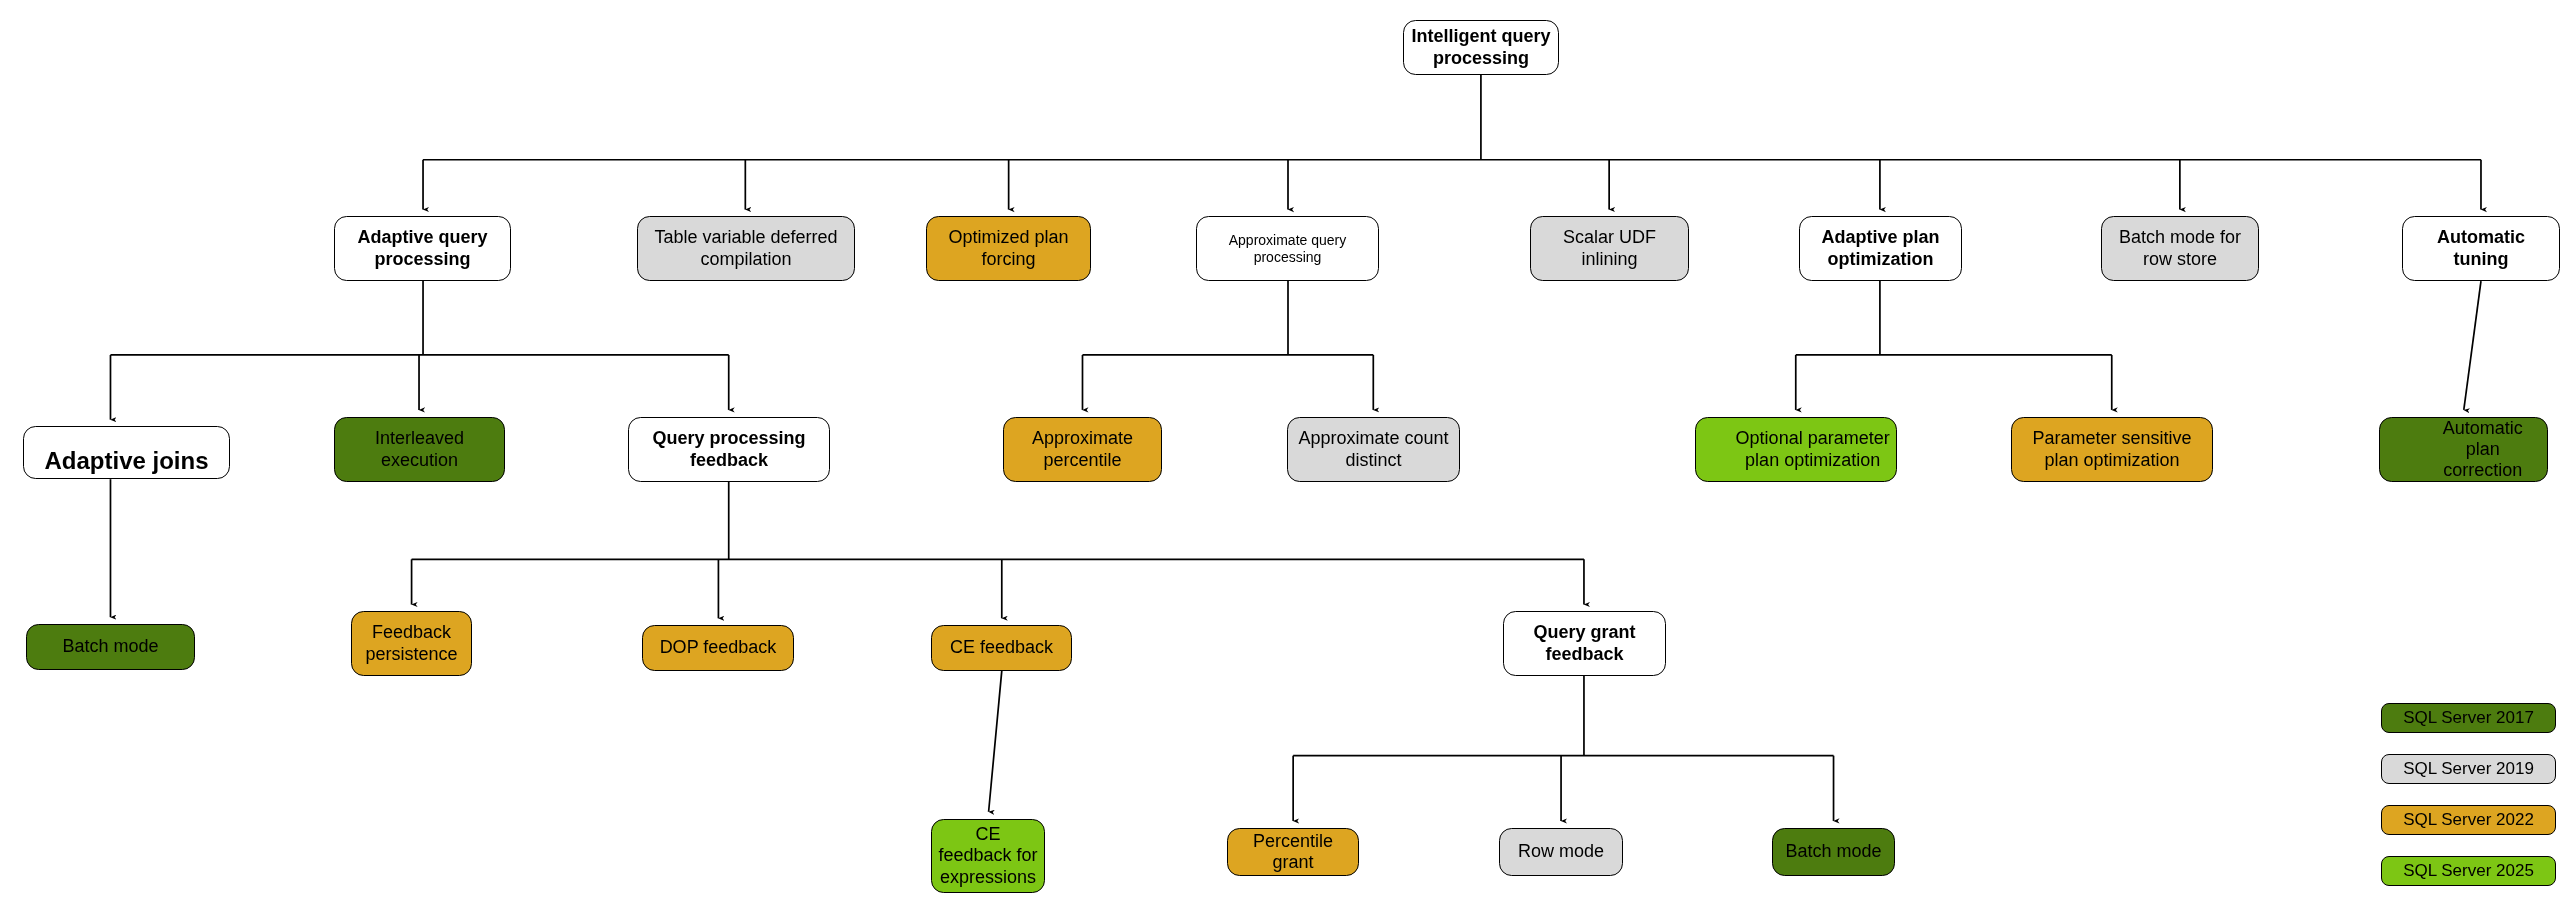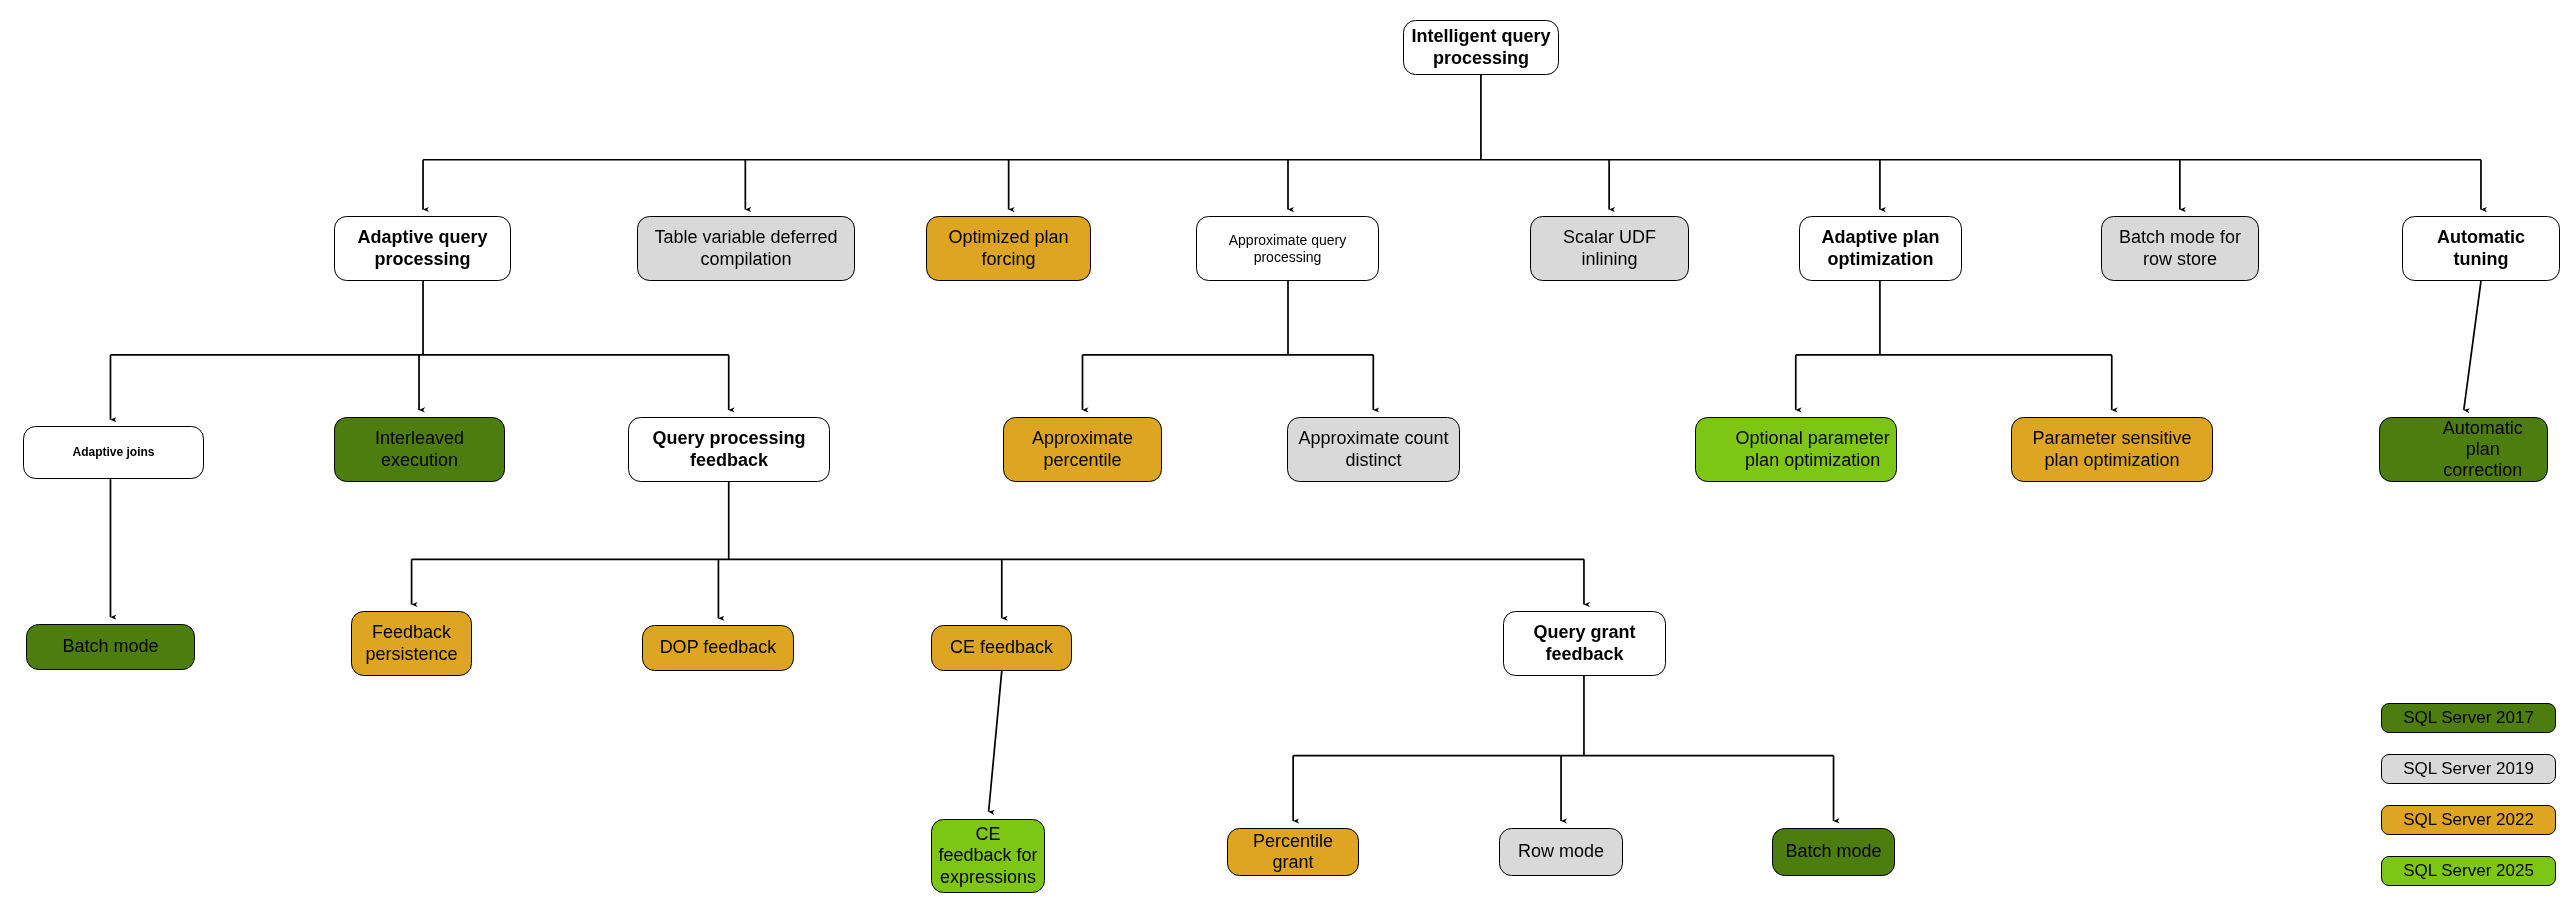--- a/index.html
+++ b/index.html
@@ -108,21 +108,21 @@
       </div>
       <div class="node fill-white" style="left: 1799px; top: 216px; width: 163px; height: 65px; font-size: 18px; font-weight: 700;">
         <span class="lbl">Adaptive plan optimization</span>
       </div>
       <div class="node fill-gray" style="left: 2101px; top: 216px; width: 158px; height: 65px; font-size: 18px; font-weight: 400;">
         <span class="lbl">Batch mode for row store</span>
       </div>
       <div class="node fill-white" style="left: 2402px; top: 216px; width: 158px; height: 65px; font-size: 18px; font-weight: 700;">
         <span class="lbl">Automatic tuning</span>
       </div>
-      <div class="node fill-white" style="left: 23px; top: 426px; width: 181px; height: 53px; font-size: 12px; font-weight: 700;">
+      <div class="node fill-white" style="left: 23px; top: 426px; width: 207px; height: 53px; font-size: 24px; font-weight: 700; align-items: flex-end;">
         <span class="lbl">Adaptive joins</span>
       </div>
       <div class="node fill-blue" style="left: 334px; top: 417px; width: 171px; height: 65px; font-size: 18px; font-weight: 400;">
         <span class="lbl">Interleaved execution</span>
       </div>
       <div class="node fill-white" style="left: 628px; top: 417px; width: 202px; height: 65px; font-size: 18px; font-weight: 700;">
         <span class="lbl">Query processing feedback</span>
       </div>
       <div class="node fill-orange" style="left: 1003px; top: 417px; width: 159px; height: 65px; font-size: 18px; font-weight: 400; text-align: center;">
         <span class="lbl">Approximate percentile</span>

